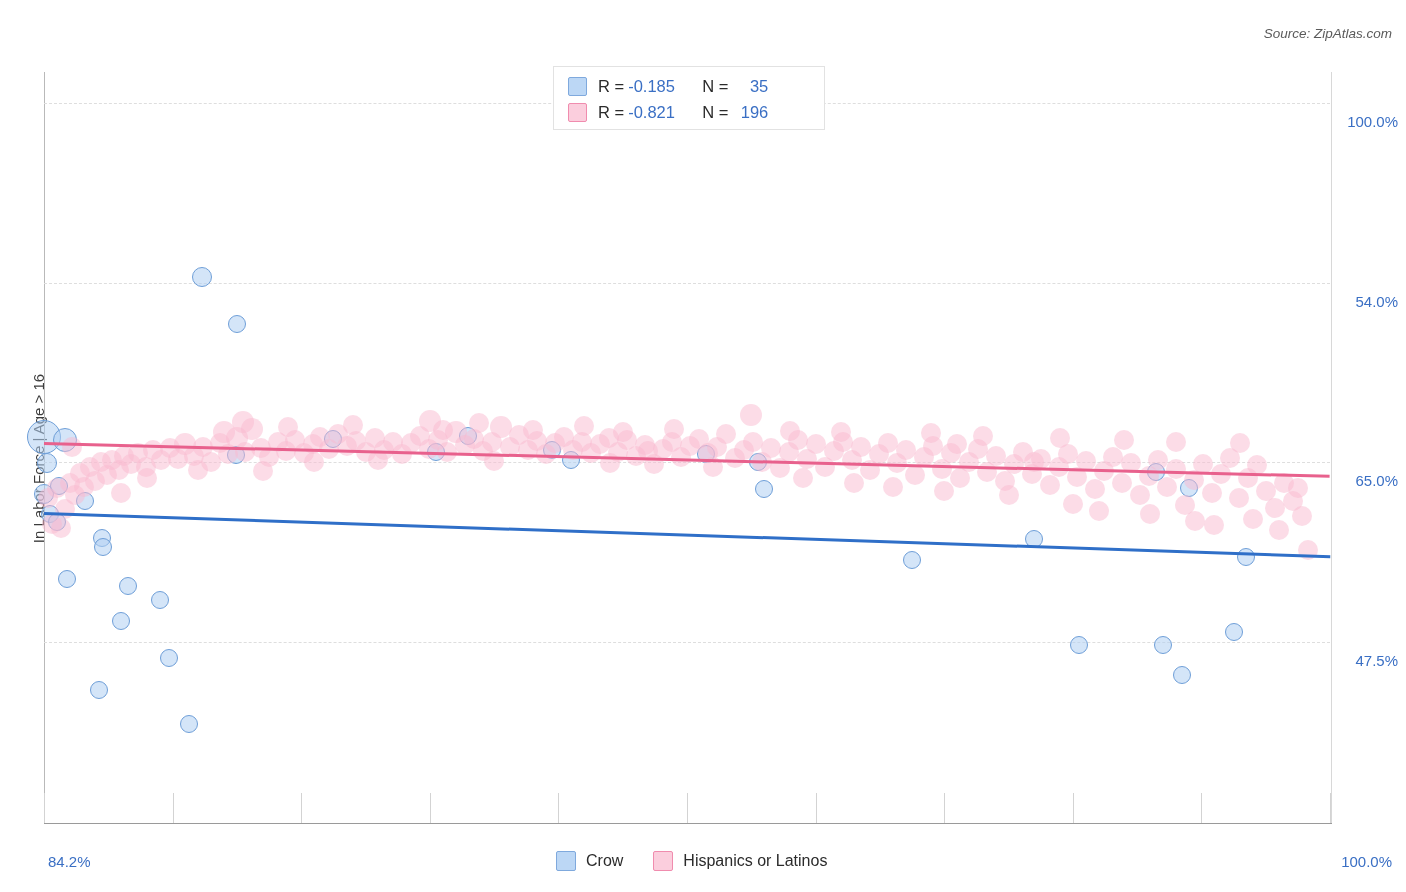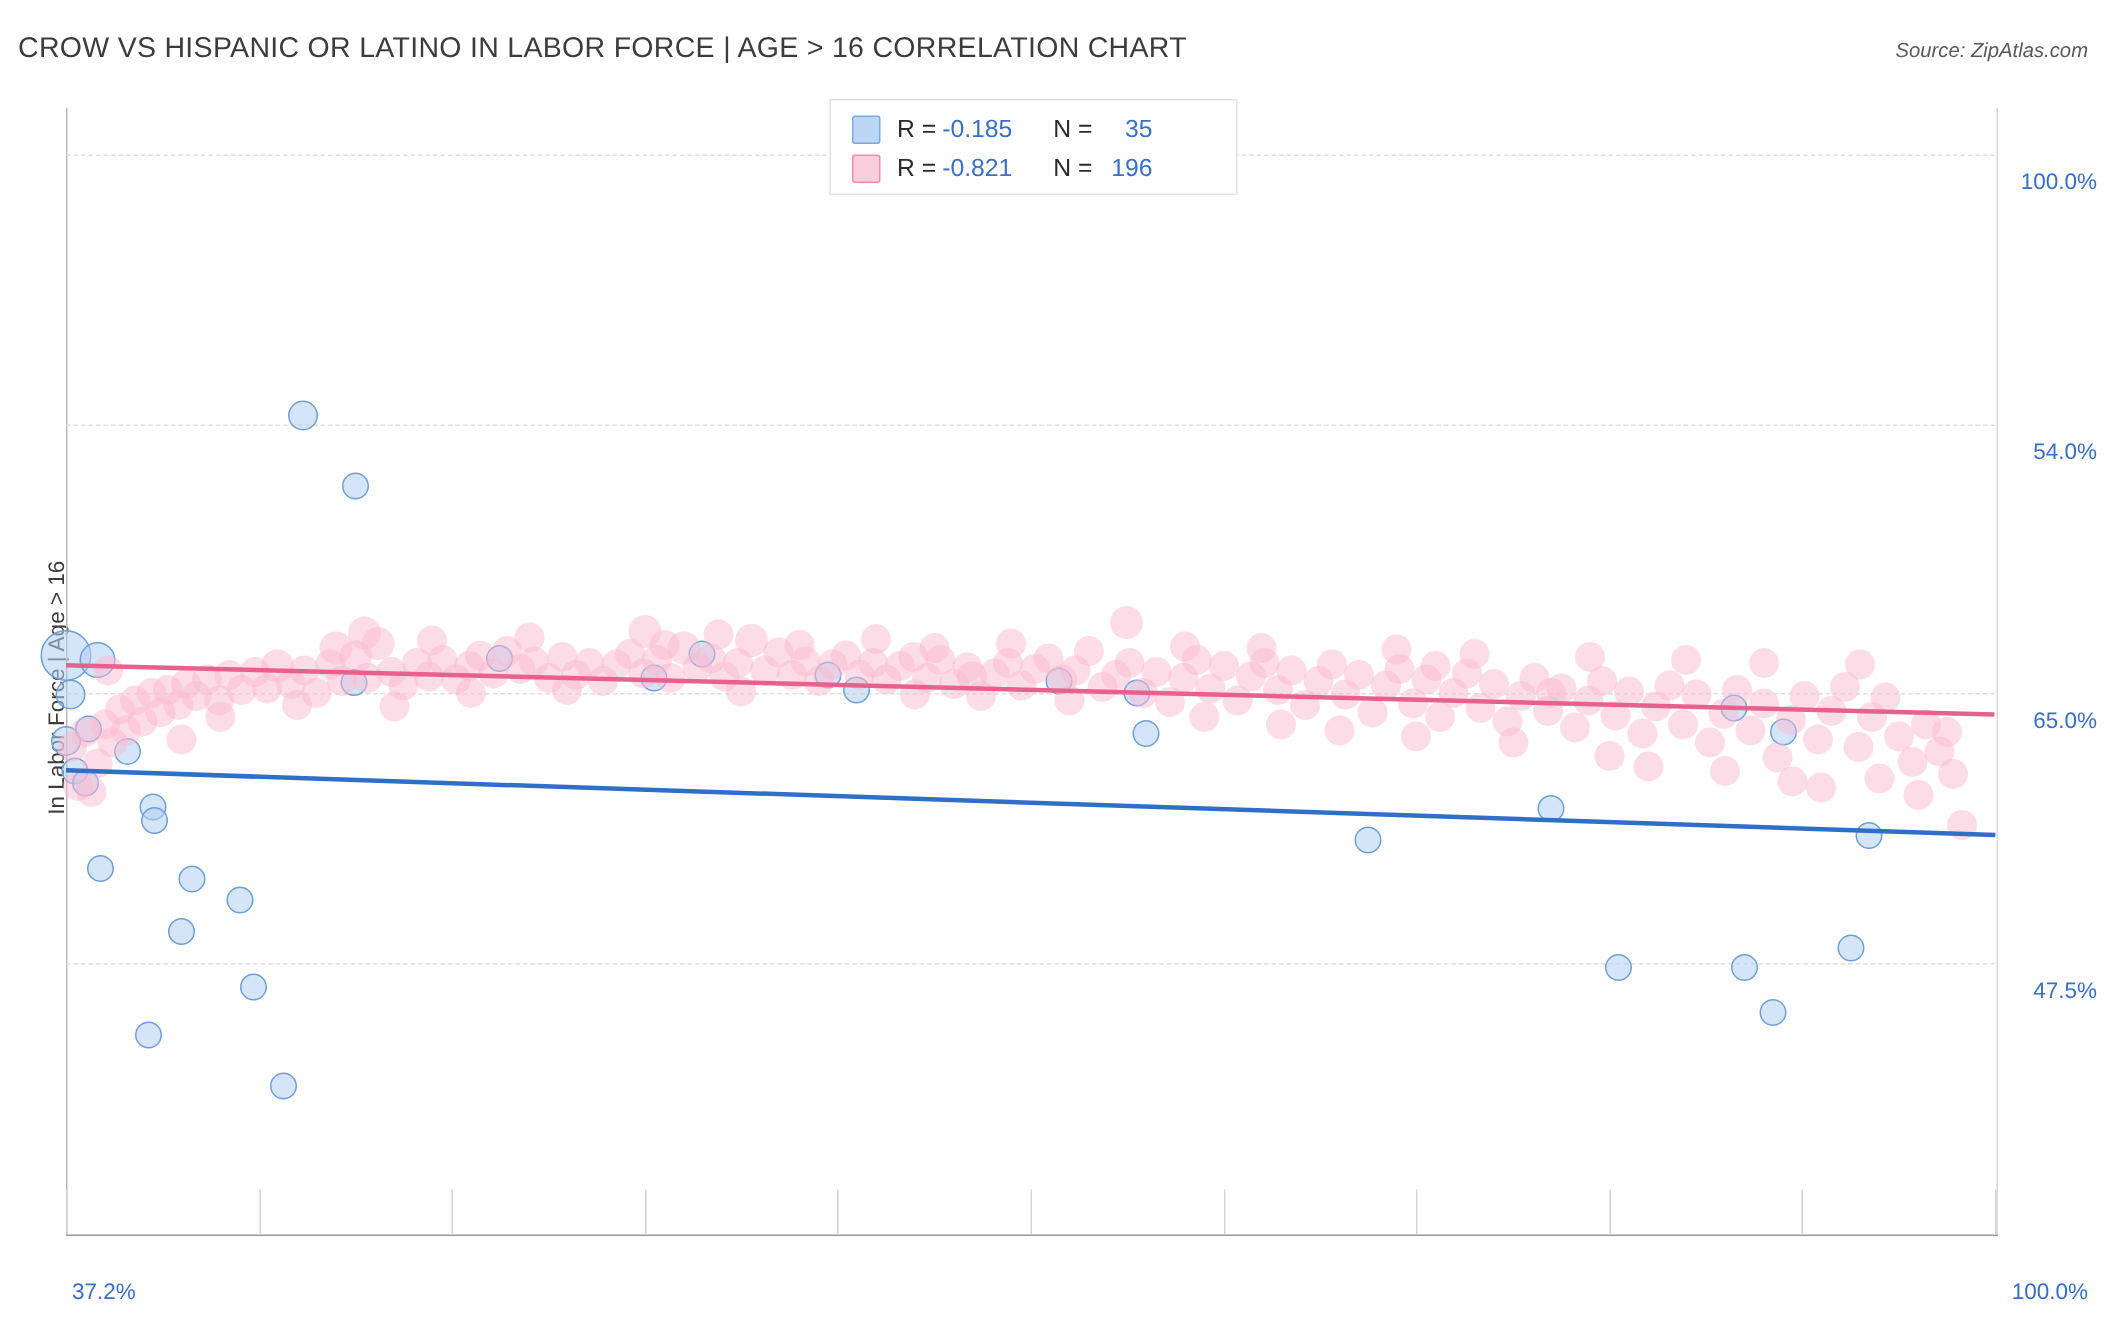--- a/index.html
+++ b/index.html
@@ -79,21 +79,20 @@
 
   .trend{position:absolute;transform-origin:0 50%;height:0;}
   .trend-blue{border-top:3px solid #2f6fc8;}
   .trend-pink{border-top:3px solid #e8618d;}
 </style>
 </head>
 <body>
 
 <div id="chart-root">
 
-  <div class="title">CROW VS HISPANIC OR LATINO IN LABOR FORCE | AGE &gt; 16 CORRELATION CHART</div>
   <div class="source">Source: ZipAtlas.com</div>
 
   <div class="ylabel">In Labor Force | Age &gt; 16</div>
 
   <div class="plot-border-left"></div>
   <div class="plot-border-right"></div>
   <div class="plot-border-bottom"></div>
 
   <div class="plot" id="plot">
   <div class="gridline" style="top: 570.205px;"></div>
@@ -350,34 +349,44 @@
       <div class="xtick" style="left: 429.8px;"></div>
       <div class="xtick" style="left: 558.4px;"></div>
       <div class="xtick" style="left: 687px;"></div>
       <div class="xtick" style="left: 815.6px;"></div>
       <div class="xtick" style="left: 944.2px;"></div>
       <div class="xtick" style="left: 1072.8px;"></div>
       <div class="xtick" style="left: 1201.4px;"></div>
       <div class="xtick" style="left: 1330px;"></div>
     </div>
 
-  <div class="xtick-label x-left">37.2%</div>
+  <div class="xtick-label x-left">84.2%</div>
   <div class="xtick-label x-right">100.0%</div>
 
   <div class="stats-box">
     <div class="stat-row">
       <span class="swatch sw-blue"></span>
       <span class="lbl-dark stat-r">R =</span>
       <span class="val-blue stat-rv">-0.185</span>
       <span class="lbl-dark stat-n">N =</span>
       <span class="val-blue stat-nv">35</span>
     </div>
     <div class="stat-row">
       <span class="swatch sw-pink"></span>
       <span class="lbl-dark stat-r">R =</span>
       <span class="val-blue stat-rv">-0.821</span>
       <span class="lbl-dark stat-n">N =</span>
       <span class="val-blue stat-nv">196</span>
     </div>
   </div>
 
+  <div class="legend-bottom">
+    <div class="legend-item">
+      <span class="swatch sw-blue"></span>
+      <span class="legend-text">Crow</span>
+    </div>
+    <div class="legend-item">
+      <span class="swatch sw-pink"></span>
+      <span class="legend-text">Hispanics or Latinos</span>
+    </div>
+  </div>
 
 </div>
 
 </body></html>

